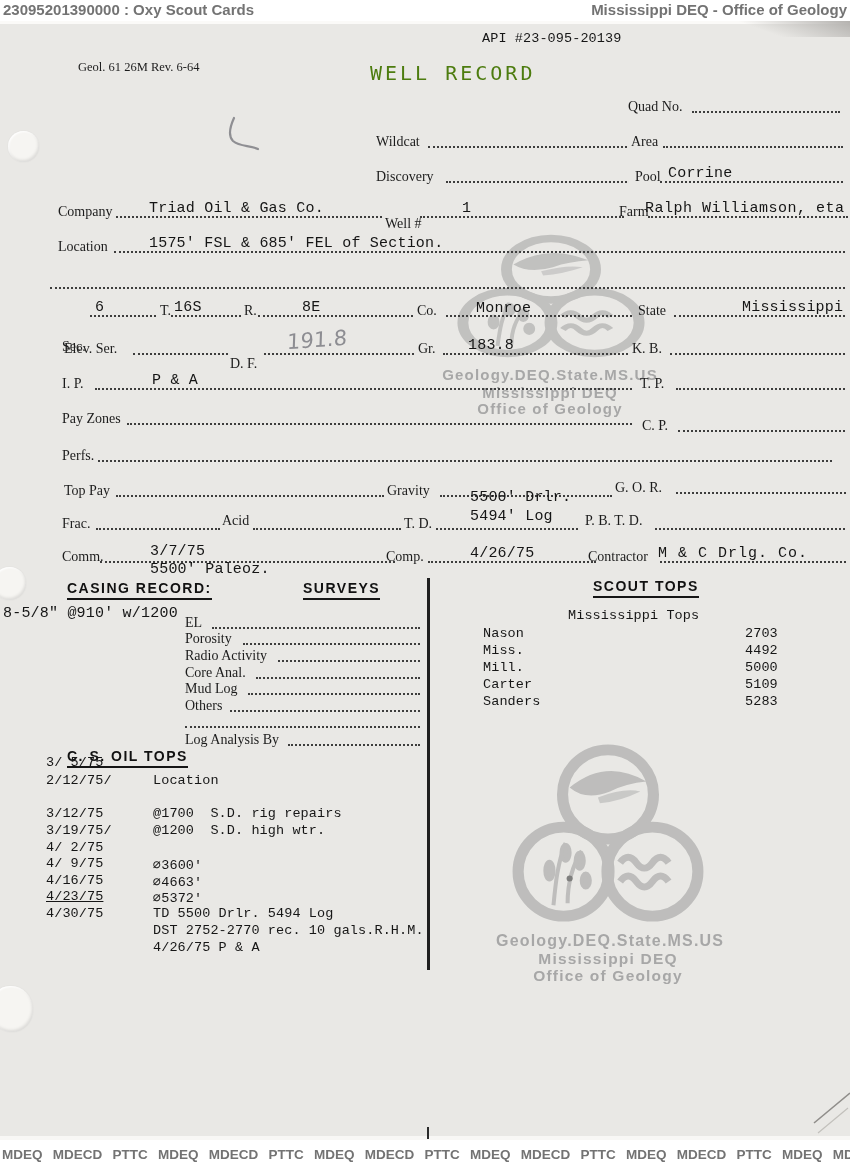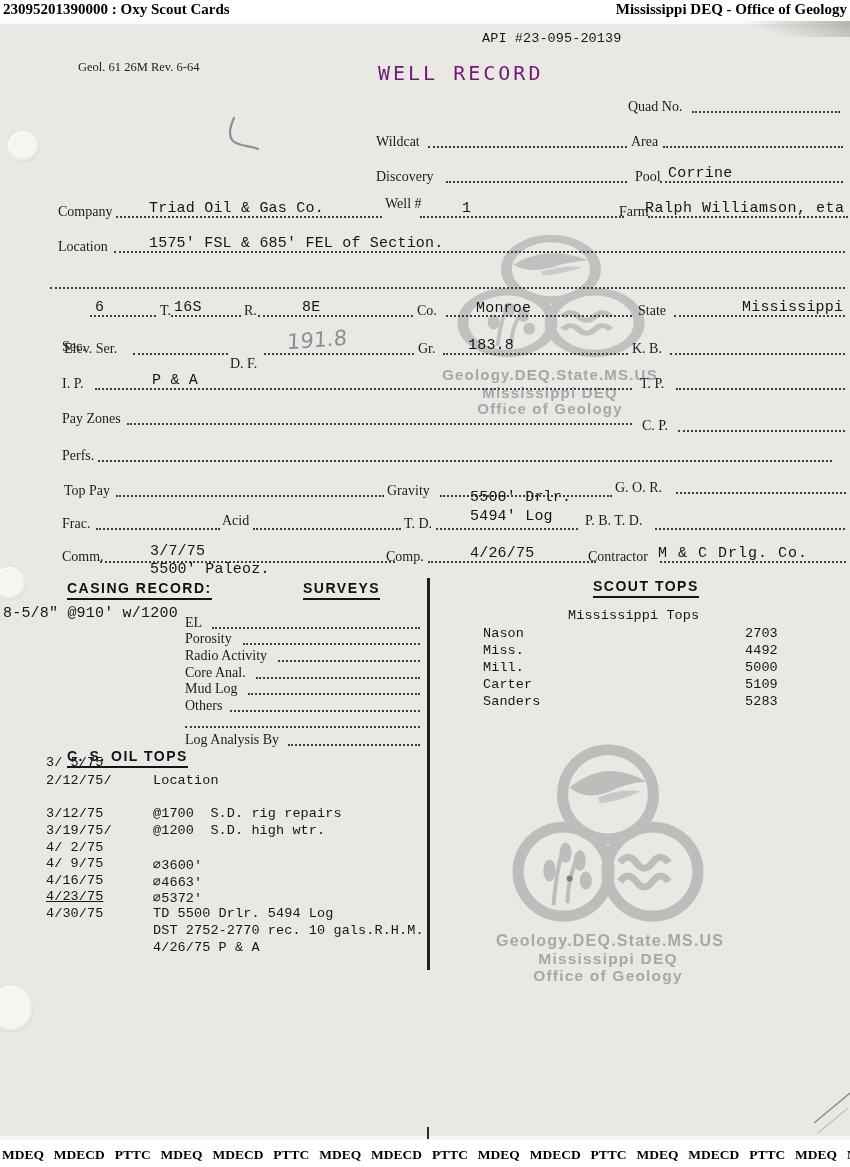--- a/index.html
+++ b/index.html
@@ -8,21 +8,21 @@
 
   .abs  { position:absolute; white-space:pre; }
   .lbl  { position:absolute; white-space:pre; font-family:"Liberation Serif", serif; font-size:14px; color:#1c1c1c; z-index:3; }
   .typ  { position:absolute; white-space:pre; font-family:"Liberation Mono","DejaVu Sans Mono",monospace; font-size:15px; color:#151515; z-index:3; letter-spacing:0.2px; }
   .typs { position:absolute; white-space:pre; font-family:"Liberation Mono","DejaVu Sans Mono",monospace; font-size:13.5px; color:#161616; z-index:3; letter-spacing:0.1px; }
   .dot  { position:absolute; height:0; border-bottom:2px dotted #3d3d3d; z-index:2; }
   .bhead{ position:absolute; white-space:pre; font-family:"Liberation Sans",sans-serif; font-weight:700; font-size:14px; letter-spacing:1.5px; color:#111;
           border-bottom:2.5px solid #151515; padding-bottom:2px; z-index:3; }
   .wmtx { position:absolute; text-align:center; font-family:"Liberation Sans",sans-serif; font-weight:700; color:#a7a7a7; letter-spacing:1.2px; z-index:1; white-space:pre; }
   .bar  { position:absolute; left:0; width:850px; background:#ffffff; z-index:6; }
-  .bartext { font-family:Liberation Serif, serif; font-weight:700; font-size:15px; color:#000000; white-space:nowrap; }
+  .bartext { font-family:Liberation Sans, sans-serif; font-weight:700; font-size:15px; color:#737373; white-space:nowrap; }
   .hole { position:absolute; border-radius:50%; background:#f6f5f2; box-shadow: inset -1px -2px 3px rgba(0,0,0,0.10), inset 1px 1px 2px #ffffff, 0 0 2px rgba(0,0,0,0.06); z-index:2; }
   .hand { position:absolute; font-family:"DejaVu Sans",sans-serif; color:#8d8d92; z-index:3; white-space:pre; }
   svg.wm { position:absolute; z-index:1; }
 </style>
 </head>
 <body>
 
 <div class="bar" style="top:0; height:21px;">
   <span class="bartext" style="position:absolute; left:3px; top:1px;">23095201390000 : Oxy Scout Cards</span>
   <span class="bartext" style="position:absolute; right:3px; top:1px;">Mississippi DEQ - Office of Geology</span>
@@ -93,38 +93,38 @@
       <ellipse cx="78" cy="140" rx="4" ry="7"></ellipse>
     <circle cx="62" cy="138" r="3" fill="#2a2a2a" stroke="none"></circle>
   </g>
 </svg>
 <div class="wmtx" style="left:496px; top:932px; width:224px; font-size:16px;">Geology.DEQ.State.MS.US</div>
 <div class="wmtx" style="left:496px; top:950px; width:224px; font-size:15.5px;">Mississippi DEQ</div>
 <div class="wmtx" style="left:496px; top:967px; width:224px; font-size:15.5px;">Office of Geology</div>
 
 <div class="typs" style="left:482px; top:31px; font-size:13.5px;">API #23-095-20139</div>
 <div class="lbl" style="left:78px; top:60px; font-size:12.5px;">Geol. 61 26M Rev. 6-64</div>
-<div class="abs" style="left:378px; top:61px; font-family:'DejaVu Sans Mono',monospace; font-size:20px; letter-spacing:3px; color:#701a75; z-index:3;">WELL RECORD</div>
+<div class="abs" style="left:370px; top:61px; font-family:'DejaVu Sans Mono',monospace; font-size:20px; letter-spacing:3px; color:#4d7c0f; z-index:3;">WELL RECORD</div>
 
 <div class="lbl" style="left:628px; top:99px;">Quad No.</div>
 <div class="dot" style="left:692px; width:148px; top:111px;"></div>
 <div class="lbl" style="left:376px; top:134px;">Wildcat</div>
 <div class="dot" style="left:428px; width:199px; top:146px;"></div>
 <div class="lbl" style="left:631px; top:134px;">Area</div>
 <div class="dot" style="left:663px; width:180px; top:146px;"></div>
 <div class="lbl" style="left:376px; top:169px;">Discovery</div>
 <div class="dot" style="left:446px; width:181px; top:181px;"></div>
 <div class="lbl" style="left:635px; top:169px;">Pool</div>
 <div class="typ" style="left:668px; top:165px;">Corrine</div>
 <div class="dot" style="left:660px; width:183px; top:181px;"></div>
 
 <div class="lbl" style="left:58px; top:204px;">Company</div>
 <div class="typ" style="left:149px; top:200px;">Triad Oil &amp; Gas Co.</div>
 <div class="dot" style="left:116px; width:266px; top:216px;"></div>
-<div class="lbl" style="left:385px; top:196px;text-align:center;">Well #</div>
+<div class="lbl" style="left:385px; top:216px;text-align:center;">Well #</div>
 <div class="typ" style="left:462px; top:200px;">1</div>
 <div class="dot" style="left:420px; width:204px; top:216px;"></div>
 <div class="lbl" style="left:619px; top:204px;">Farm</div>
 <div class="typ" style="left:645px; top:200px; letter-spacing:0.5px;">Ralph Williamson, eta</div>
 <div class="dot" style="left:648px; width:200px; top:216px;"></div>
 
 <div class="lbl" style="left:58px; top:239px;">Location</div>
 <div class="typ" style="left:149px; top:235px;">1575' FSL &amp; 685' FEL of Section.</div>
 <div class="dot" style="left:114px; width:731px; top:251px;"></div>
 <div class="dot" style="left:50px; width:795px; top:287px;"></div>

